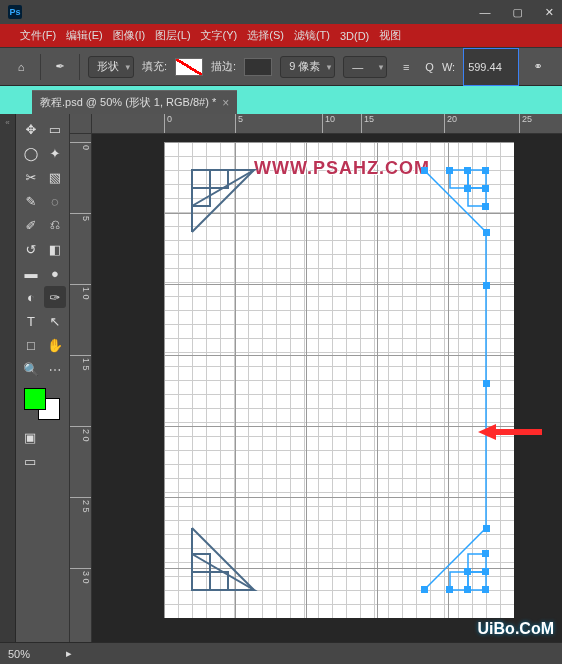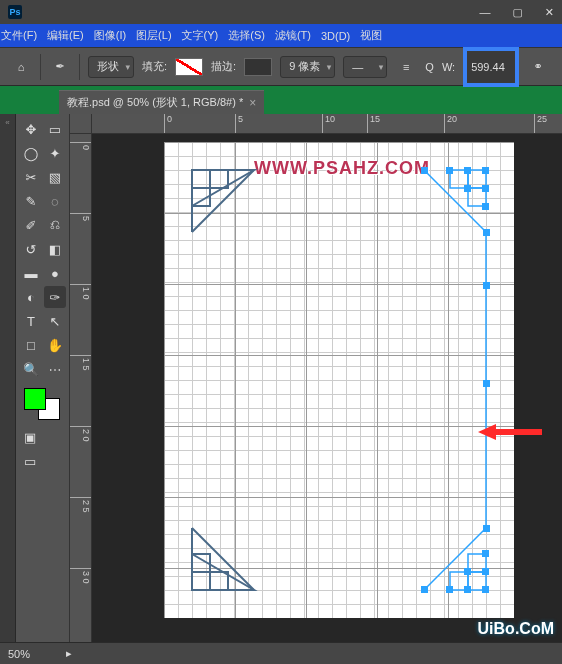--- a/index.html
+++ b/index.html
@@ -1,31 +1,31 @@
 <!DOCTYPE html>
 <html><head>
 <meta charset="utf-8">
 <style>
 *{box-sizing:border-box;margin:0;padding:0;font-family:"Microsoft YaHei",sans-serif;font-size:11px;color:#ddd}
 body{background:#535353;width:562px;height:664px;overflow:hidden;position:relative}
 .titlebar{height:24px;background:#424242;display:flex;align-items:center;padding:0 8px}
 .titlebar .ps{width:14px;height:14px;background:#001e36;border-radius:2px;margin-right:8px;display:flex;align-items:center;justify-content:center;font-size:9px;color:#31a8ff;font-weight:bold}
 .winctrl{margin-left:auto;display:flex;gap:22px;color:#ccc}
 .winctrl span{cursor:pointer}
-.menubar{height:24px;background:#1d4ed8;display:flex;align-items:center;padding:0 1px;gap:10px;border-bottom:1px solid #333}
+.menubar{height:24px;background:#b91c1c;display:flex;align-items:center;padding:0 20px;gap:10px;border-bottom:1px solid #333}
 .menubar span{cursor:pointer;font-size:11px}
 .optbar{height:38px;background:#535353;display:flex;align-items:center;padding:0 10px;gap:8px;border-bottom:1px solid #2a2a2a}
 .iconbtn{width:22px;height:22px;display:flex;align-items:center;justify-content:center;border-radius:3px}
 .sep{width:1px;height:26px;background:#3a3a3a}
 .dropdown{height:22px;background:#484848;border:1px solid #333;border-radius:3px;padding:0 14px 0 8px;display:flex;align-items:center;position:relative;font-size:11px}
 .dropdown:after{content:"▾";position:absolute;right:3px;font-size:9px;color:#aaa}
 .swatch{width:28px;height:18px;border:1px solid #666;background:#fff}
 .swatch.red{background:linear-gradient(to top right,transparent 45%,red 45%,red 55%,transparent 55%),#fff}
-.numfield{width:56px;height:38px;background:#3a3a3a;border:4px solid #3b82f6;color:#ddd;padding:16px 4px;font-size:11px}
-.tabbar{height:28px;background:#15803d;display:flex;align-items:flex-end;padding-left:59px}
+.numfield{width:56px;height:38px;background:#3a3a3a;border:1px solid #3b82f6;color:#ddd;padding:16px 4px;font-size:11px}
+.tabbar{height:28px;background:#5eead4;display:flex;align-items:flex-end;padding-left:32px}
 .tab{height:24px;background:#535353;padding:0 8px;display:flex;align-items:center;gap:6px;border-top:1px solid #666;font-size:11px;color:#ddd}
 .tab .close{color:#aaa;font-size:12px}
 .workspace{display:flex;height:calc(664px - 24px - 24px - 38px - 28px - 22px)}
 .dock{width:16px;background:#3a3a3a;border-right:1px solid #282828}
 .dock .grip{margin:4px auto;font-size:8px;text-align:center;color:#888}
 .toolbox{width:54px;background:#535353;padding:4px;display:grid;grid-template-columns:1fr 1fr;gap:2px;align-content:start;border-right:1px solid #333}
 .tool{width:22px;height:22px;display:flex;align-items:center;justify-content:center;border-radius:3px;cursor:pointer;font-size:13px}
 .tool.active{background:#3a3a3a}
 .tool.full{grid-column:1/3;justify-content:flex-start;padding-left:4px}
 .colorsw{grid-column:1/3;height:38px;position:relative;margin-top:4px}
@@ -136,23 +136,23 @@
     <div class="tool full">▣</div>
     <div class="tool full">▭</div>
   </div>
 
   <div class="canvas-area">
     <div class="ruler-corner"></div>
     <div class="ruler-h">
       <div class="tick" style="left:72px">0</div>
       <div class="tick" style="left:143px">5</div>
       <div class="tick" style="left:230px">10</div>
-      <div class="tick" style="left:275px">15</div>
+      <div class="tick" style="left:269px">15</div>
       <div class="tick" style="left:352px">20</div>
-      <div class="tick" style="left:442px">25</div>
+      <div class="tick" style="left:427px">25</div>
     </div>
     <div class="ruler-v">
       <div class="tick" style="top:8px">0</div>
       <div class="tick" style="top:79px">5</div>
       <div class="tick" style="top:150px">1
 0</div>
       <div class="tick" style="top:221px">1
 5</div>
       <div class="tick" style="top:292px">2
 0</div>

